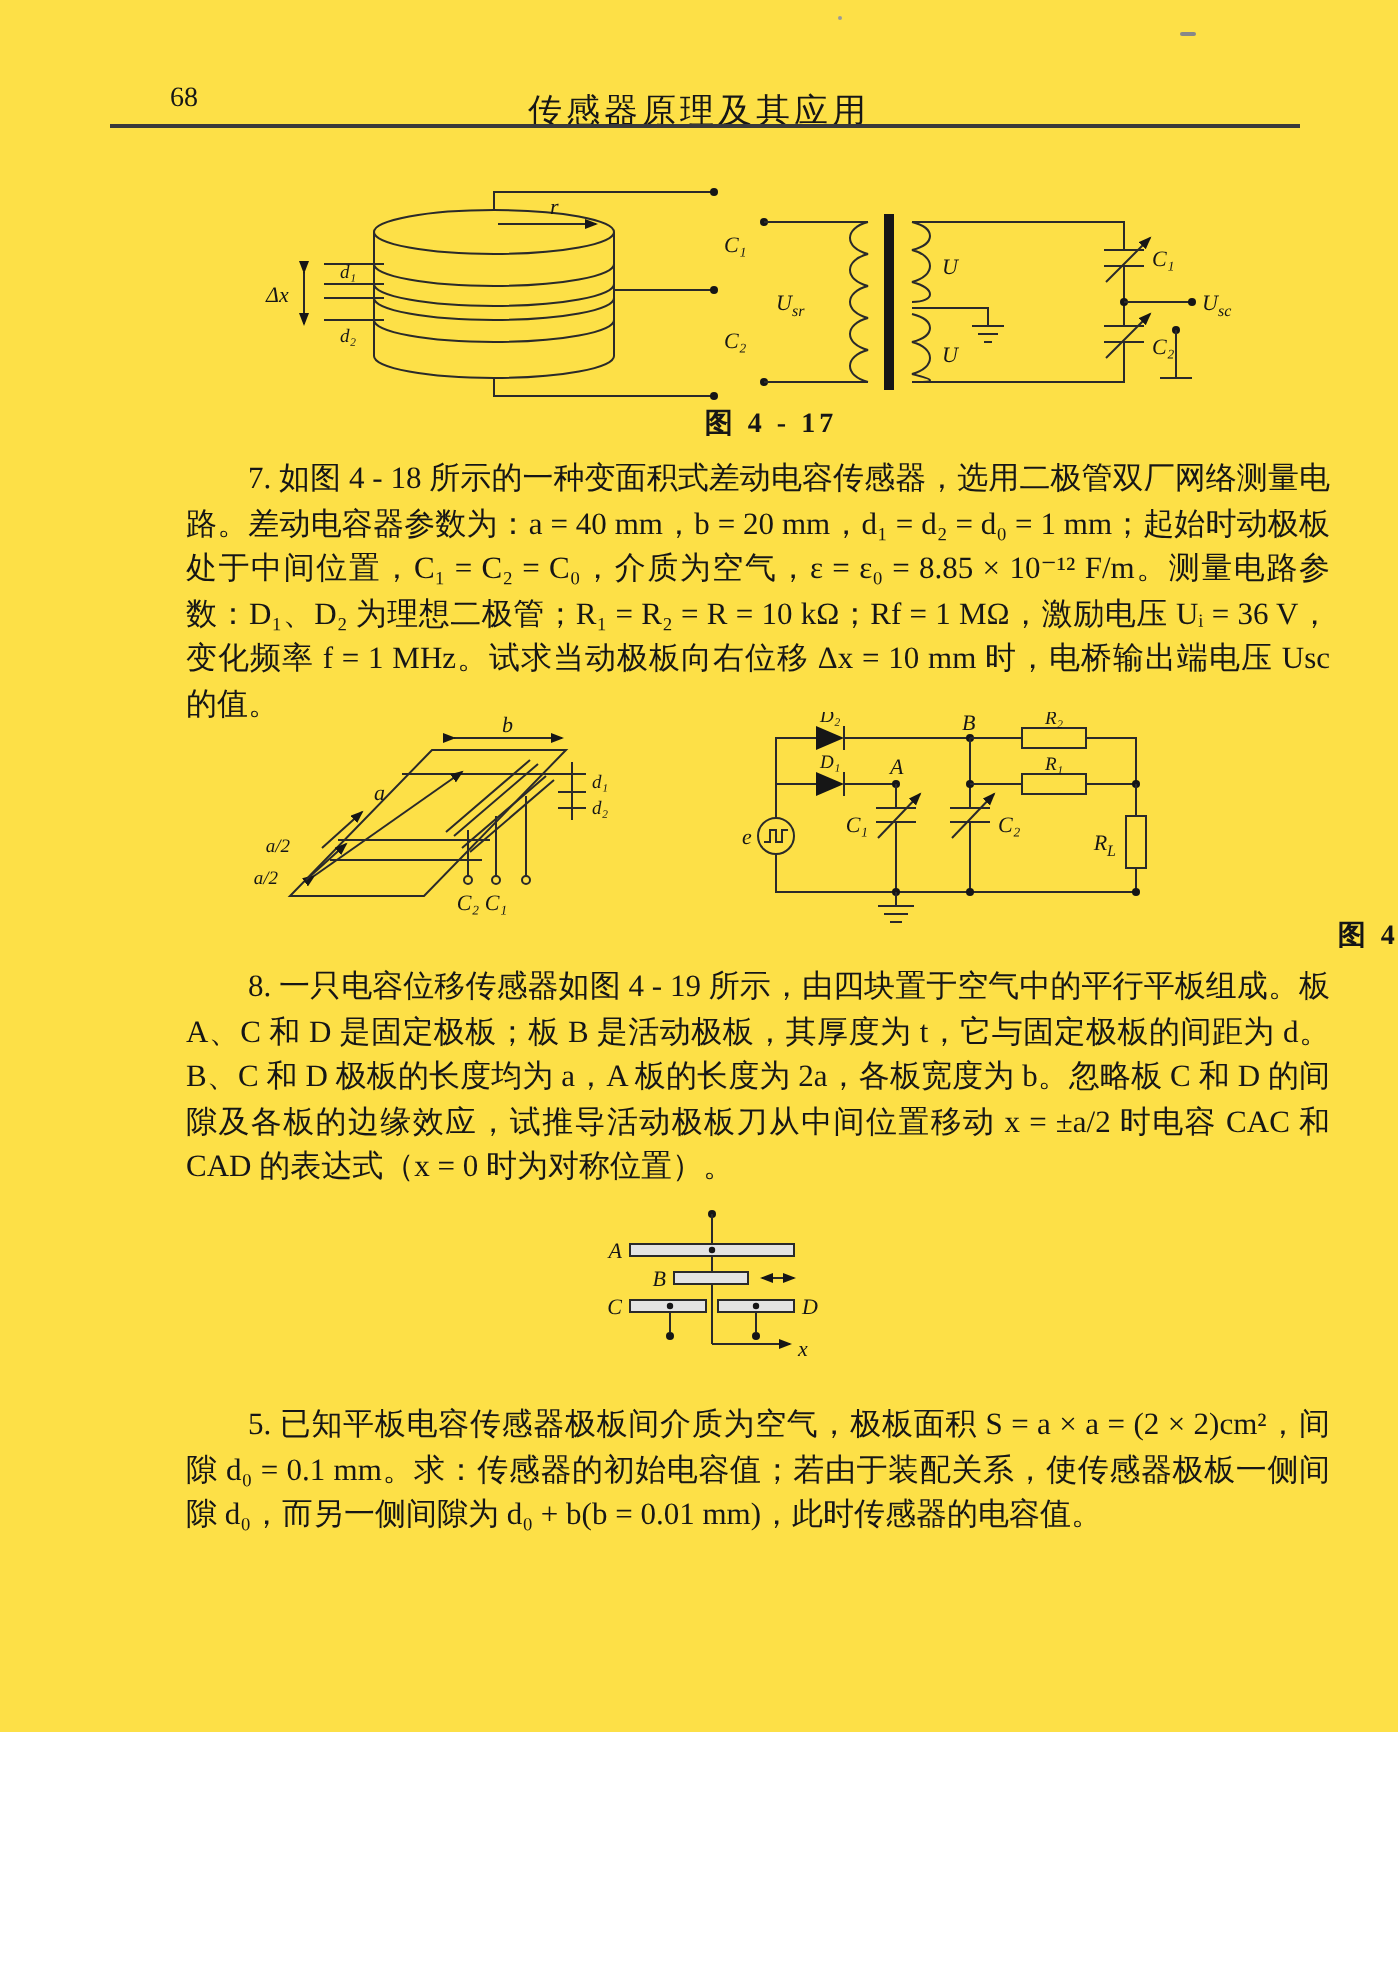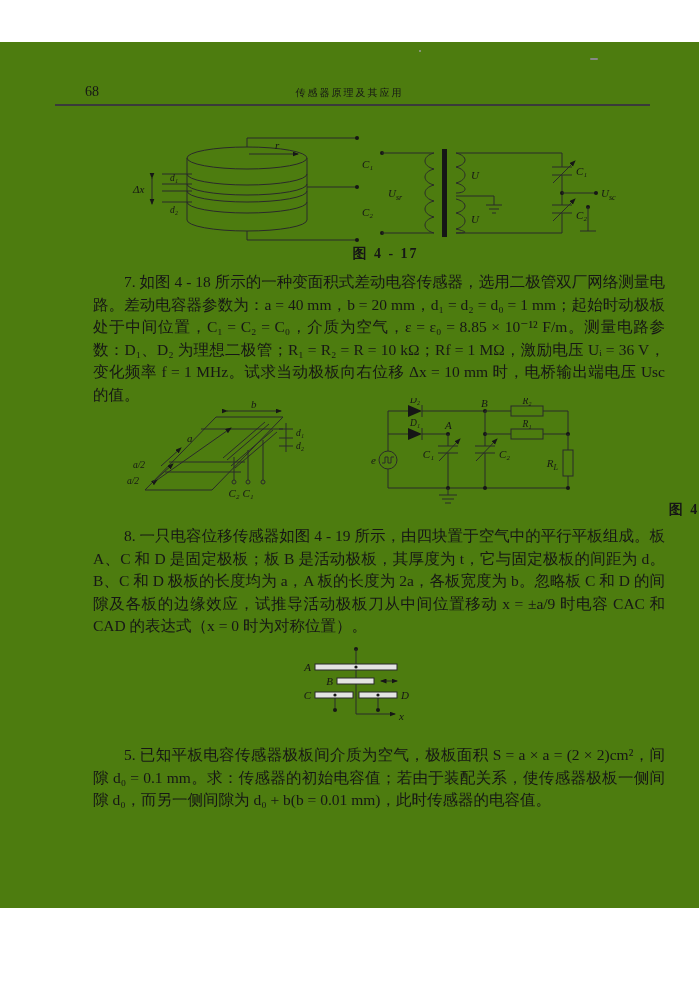--- a/index.html
+++ b/index.html
@@ -1,21 +1,21 @@
 <!DOCTYPE html>
 <html><head>
 <meta charset="utf-8">
 <style>
   html,body{margin:0;padding:0;background:#ffffff;}
-  .page{position:relative;width:699px;height:866px;background:#4d7c0f;overflow:hidden;
-        font-family:"Liberation Serif","DejaVu Serif",serif;color:#161616;margin-top:42px;}
+  .page{position:relative;width:699px;height:866px;background:#fde047;overflow:hidden;
+        font-family:"Liberation Serif","DejaVu Serif",serif;color:#161616;}
   
   .hdr-num{position:absolute;left:85px;top:42px;font-size:14px;}
   .hdr-title{position:absolute;left:0;top:44px;width:699px;text-align:center;
-             font-size:10px;letter-spacing:2px;}
+             font-size:17px;letter-spacing:2px;}
   .hdr-rule{position:absolute;left:55px;top:62px;width:595px;height:2px;background:#3a3a3a;}
   
   .prob{position:absolute;left:93px;width:572px;margin:0;font-size:15.5px;
         line-height:22.5px;text-align:justify;text-indent:2em;}
   
   .caption{position:absolute;left:0;width:699px;text-align:center;font-weight:bold;
            font-size:14px;letter-spacing:2px;padding-left:36px;}
   
   .fig{position:absolute;}
   svg{display:block;}
@@ -235,21 +235,21 @@
 
       <g>
         <circle cx="80" cy="90" r="2" fill="#161616"></circle>
         <path class="wire" d="M80,90 V97 M71,97 H89 M74,101 H86 M77,105 H83"></path>
       </g>
     </svg>
   </div>
 
   <div class="caption" style="top:459px;text-align:right;">图 4 - 18</div>
 
-  <p class="prob" style="top:483px;">8. 一只电容位移传感器如图 4 - 19 所示，由四块置于空气中的平行平板组成。板 A、C 和 D 是固定极板；板 B 是活动极板，其厚度为 t，它与固定极板的间距为 d。B、C 和 D 极板的长度均为 a，A 板的长度为 2a，各板宽度为 b。忽略板 C 和 D 的间隙及各板的边缘效应，试推导活动极板刀从中间位置移动 x = ±a/9 时电容 CAC 和 CAD 的表达式（x = 0 时为对称位置）。</p>
+  <p class="prob" style="top:483px;">8. 一只电容位移传感器如图 4 - 19 所示，由四块置于空气中的平行平板组成。板 A、C 和 D 是固定极板；板 B 是活动极板，其厚度为 t，它与固定极板的间距为 d。B、C 和 D 极板的长度均为 a，A 板的长度为 2a，各板宽度为 b。忽略板 C 和 D 的间隙及各板的边缘效应，试推导活动极板刀从中间位置移动 x = ±a/2 时电容 CAC 和 CAD 的表达式（x = 0 时为对称位置）。</p>
 
   <div class="fig" style="left:275px;top:600px;">
     <svg width="175" height="95" viewBox="0 0 175 95">
       <defs>
         <marker id="a5" markerWidth="7" markerHeight="6" refX="5.5" refY="2.5" orient="auto">
           <path d="M0,0 L6.5,2.5 L0,5 z" fill="#161616"></path>
         </marker>
         <marker id="a5r" markerWidth="7" markerHeight="6" refX="1" refY="2.5" orient="auto">
           <path d="M6.5,0 L0,2.5 L6.5,5 z" fill="#161616"></path>
         </marker>

